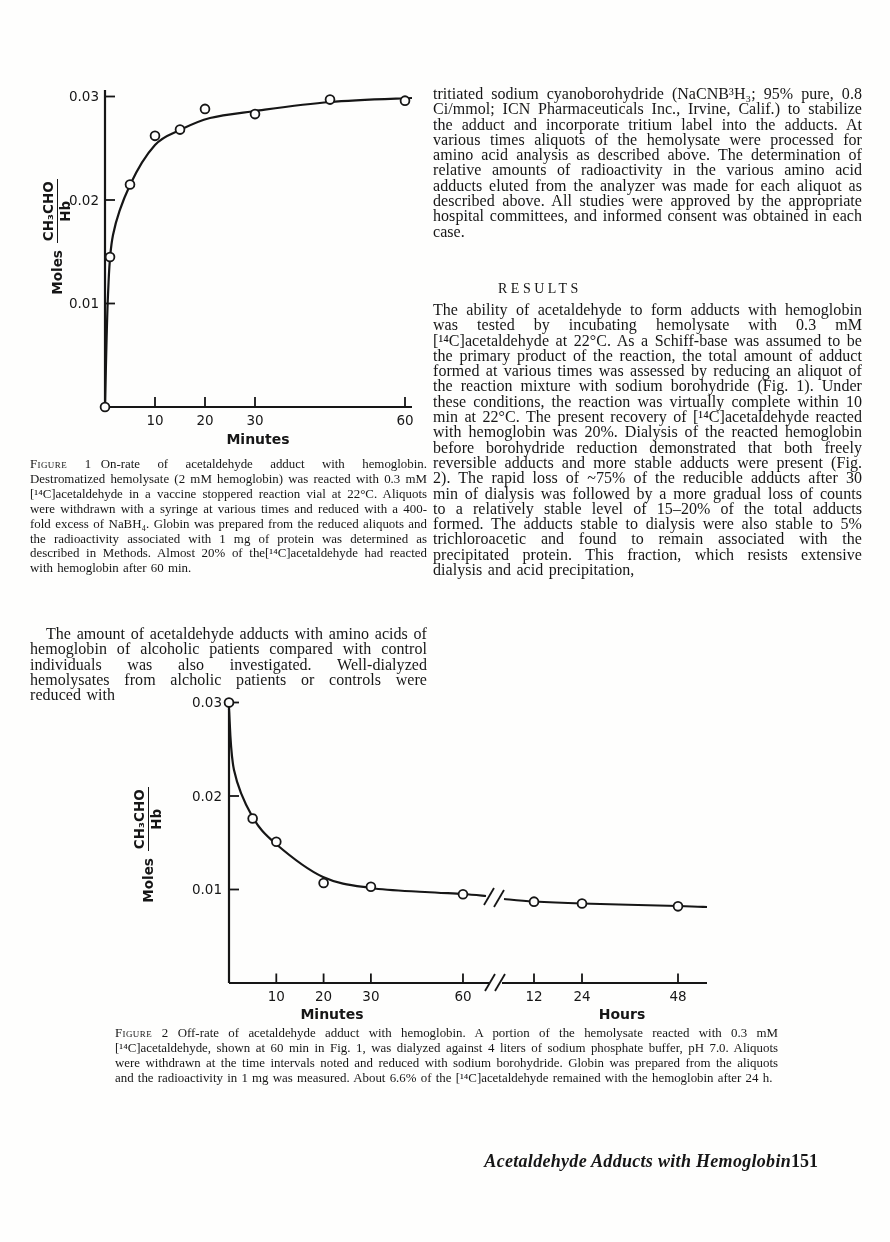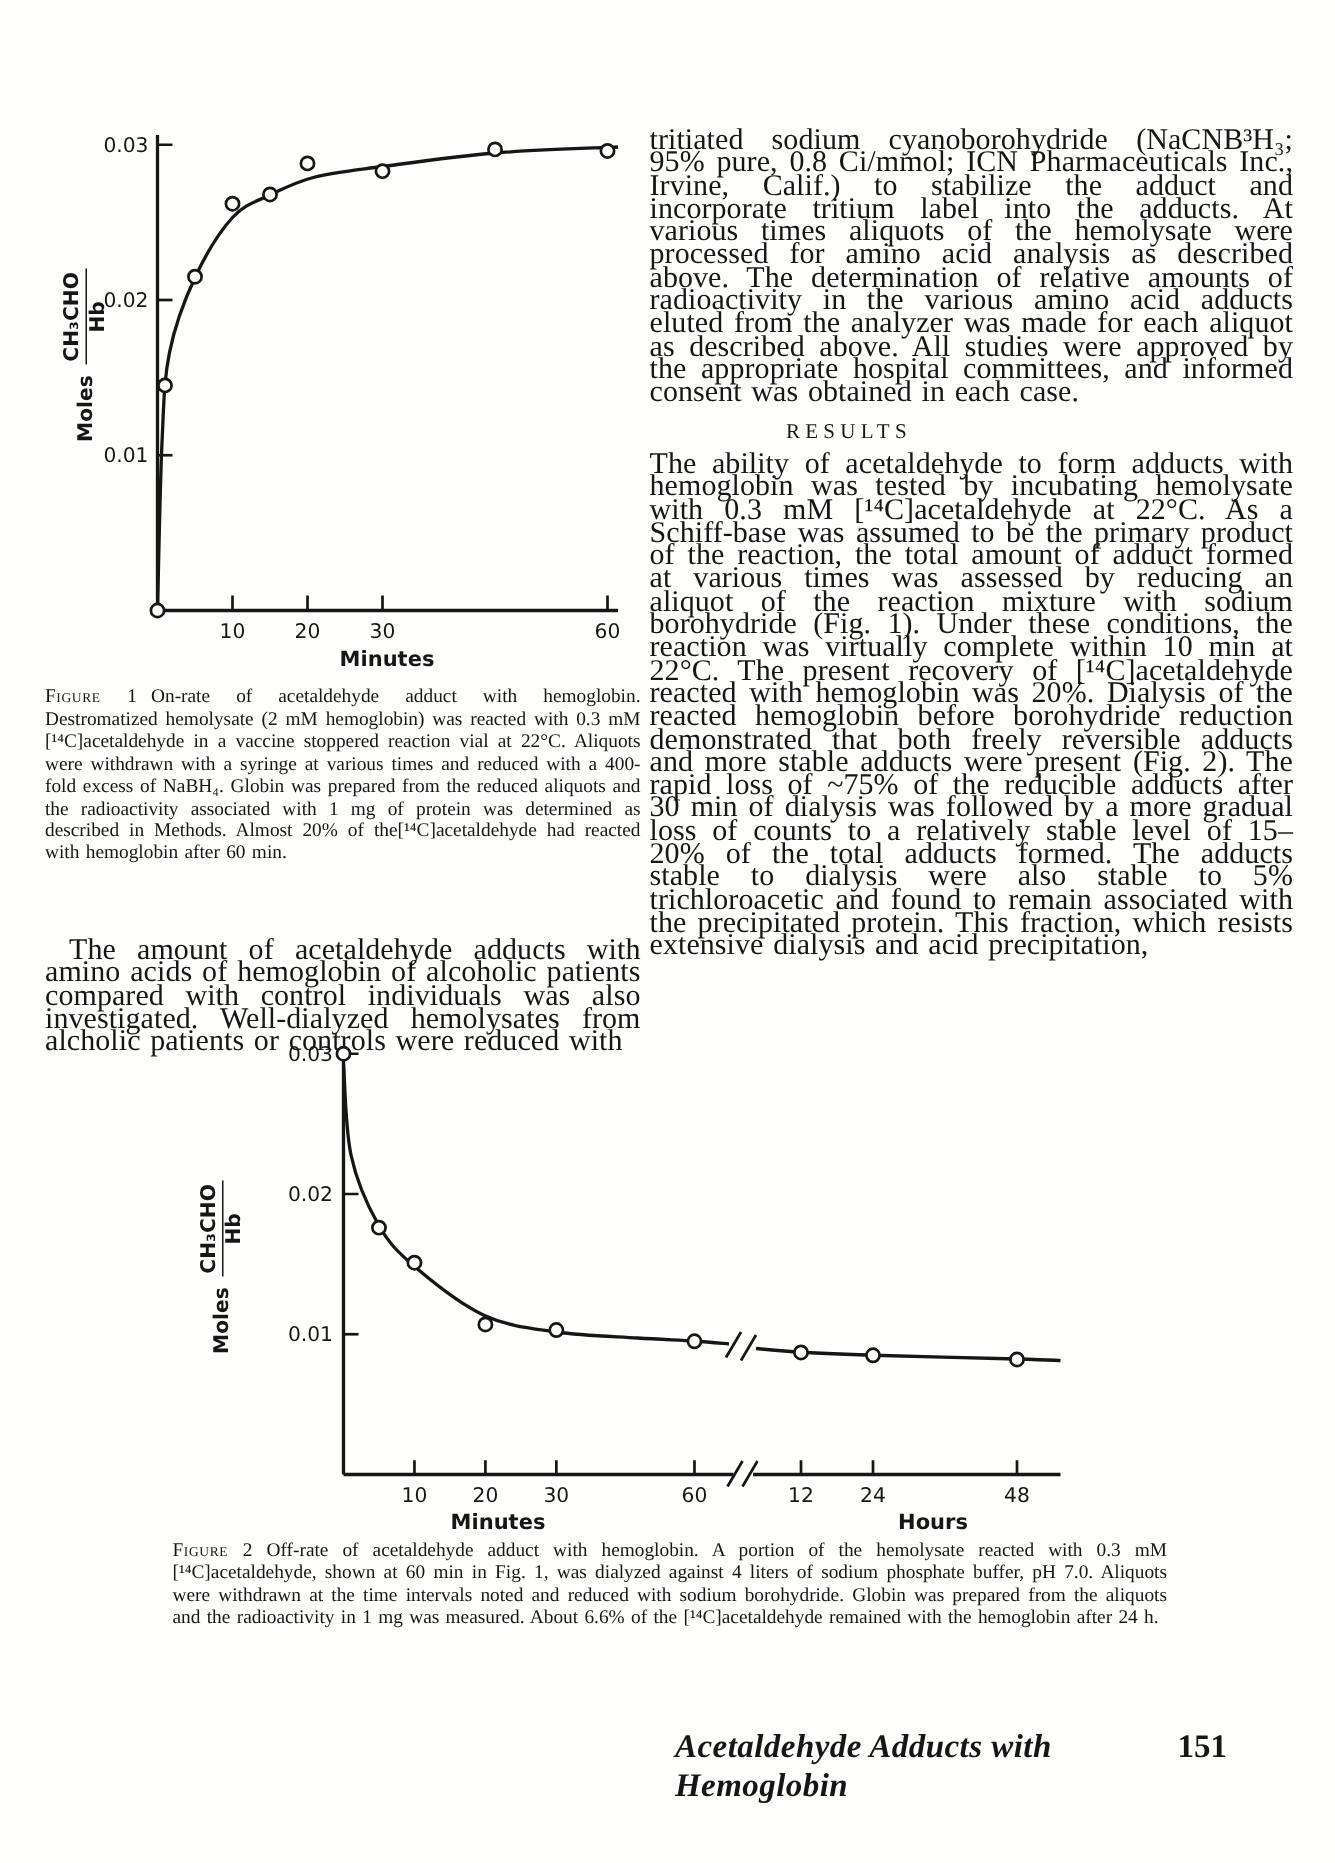--- a/index.html
+++ b/index.html
@@ -2,21 +2,21 @@
 <html><head>
 <meta charset="utf-8">
 <style>
   html,body{margin:0;padding:0;background:#e8e8e8;}
   .page{
     position:relative;width:890px;height:1242px;background:#fefefd;
     font-family:"Liberation Serif",serif;color:#161616;overflow:hidden;
     margin:0 auto;
   }
   .para{
-    position:absolute;text-align:justify;font-size:20px;line-height:15.3px;
+    position:absolute;text-align:justify;font-size:16px;line-height:15.3px;
     word-spacing:1.4px;letter-spacing:0.05px;
   }
   .caption{
     position:absolute;text-align:justify;font-size:12.9px;line-height:14.9px;
     word-spacing:1px;
   }
   .caption .figlabel{font-variant:small-caps;letter-spacing:0.4px;margin-right:9px;}
   .heading{
     position:absolute;font-size:14px;letter-spacing:3.5px;font-weight:normal;
   }
@@ -25,21 +25,21 @@
   .figure svg{position:absolute;left:0;top:0;}
   .ylabel{
     position:absolute;width:150px;height:44px;display:flex;align-items:center;
     justify-content:center;gap:7px;transform:rotate(-90deg);
     font-family:"DejaVu Sans",sans-serif;font-size:13.5px;font-weight:bold;color:#161616;
   }
   .frac{display:inline-flex;flex-direction:column;align-items:center;line-height:1.1;}
   .frac .num{border-bottom:1.6px solid #161616;padding:0 2px 1px;}
   .footer{
     position:absolute;left:450px;top:1151px;width:368px;display:flex;
-    justify-content:flex-start;align-items:baseline;font-size:22px;
+    justify-content:flex-end;align-items:baseline;font-size:18px;
   }
   .footer .rtitle{font-style:italic;font-weight:bold;letter-spacing:0.3px;}
   .footer .pnum{font-weight:bold;}
 </style>
 </head>
 <body>
 
 <div class="page">
 
   <div class="figure" id="fig1" style="left:40px;top:85px;width:385px;height:365px;">
@@ -75,21 +75,21 @@
       <span>Moles</span>
       <span class="frac">
         <span class="num">CH₃CHO</span>
         <span class="den">Hb</span>
       </span>
     </div>
   </div>
 
   <div class="para" style="left:433px;top:86px;width:429px;">tritiated sodium cyanoborohydride (NaCNB³H₃; 95% pure, 0.8 Ci/mmol; ICN Pharmaceuticals Inc., Irvine, Calif.) to stabilize the adduct and incorporate tritium label into the adducts. At various times aliquots of the hemolysate were processed for amino acid analysis as described above. The determination of relative amounts of radioactivity in the various amino acid adducts eluted from the analyzer was made for each aliquot as described above. All studies were approved by the appropriate hospital committees, and informed consent was obtained in each case.</div>
 
-  <div class="heading" style="left:524px;top:281px;">RESULTS</div>
+  <div class="heading" style="left:498px;top:281px;">RESULTS</div>
 
   <div class="para" style="left:433px;top:302px;width:429px;">The ability of acetaldehyde to form adducts with hemoglobin was tested by incubating hemolysate with 0.3 mM [¹⁴C]acetaldehyde at 22°C. As a Schiff-base was assumed to be the primary product of the reaction, the total amount of adduct formed at various times was assessed by reducing an aliquot of the reaction mixture with sodium borohydride (Fig. 1). Under these conditions, the reaction was virtually complete within 10 min at 22°C. The present recovery of [¹⁴C]acetaldehyde reacted with hemoglobin was 20%. Dialysis of the reacted hemoglobin before borohydride reduction demonstrated that both freely reversible adducts and more stable adducts were present (Fig. 2). The rapid loss of ~75% of the reducible adducts after 30 min of dialysis was followed by a more gradual loss of counts to a relatively stable level of 15–20% of the total adducts formed. The adducts stable to dialysis were also stable to 5% trichloroacetic and found to remain associated with the precipitated protein. This fraction, which resists extensive dialysis and acid precipitation,</div>
 
   <div class="caption" style="left:30px;top:457px;width:397px;">
     <span class="figlabel">Figure 1</span><span>On-rate of acetaldehyde adduct with hemoglobin. Destromatized hemolysate (2 mM hemoglobin) was reacted with 0.3 mM [¹⁴C]acetaldehyde in a vaccine stoppered reaction vial at 22°C. Aliquots were withdrawn with a syringe at various times and reduced with a 400-fold excess of NaBH₄. Globin was prepared from the reduced aliquots and the radioactivity associated with 1 mg of protein was determined as described in Methods. Almost 20% of the[¹⁴C]acetaldehyde had reacted with hemoglobin after 60 min.</span>
   </div>
 
   <div class="para indent" style="left:30px;top:612px;width:397px;margin-top:14px;">The amount of acetaldehyde adducts with amino acids of hemoglobin of alcoholic patients compared with control individuals was also investigated. Well-dialyzed hemolysates from alcholic patients or controls were reduced with</div>
 
   <div class="figure" id="fig2" style="left:125px;top:695px;width:600px;height:330px;">

